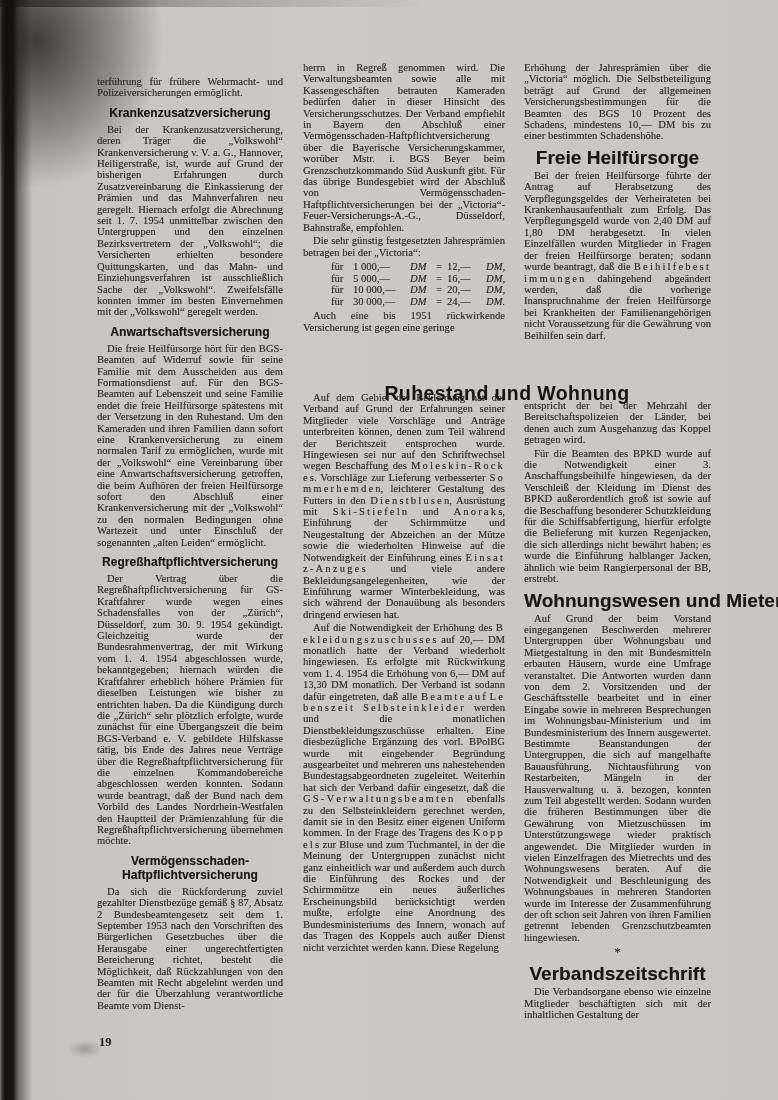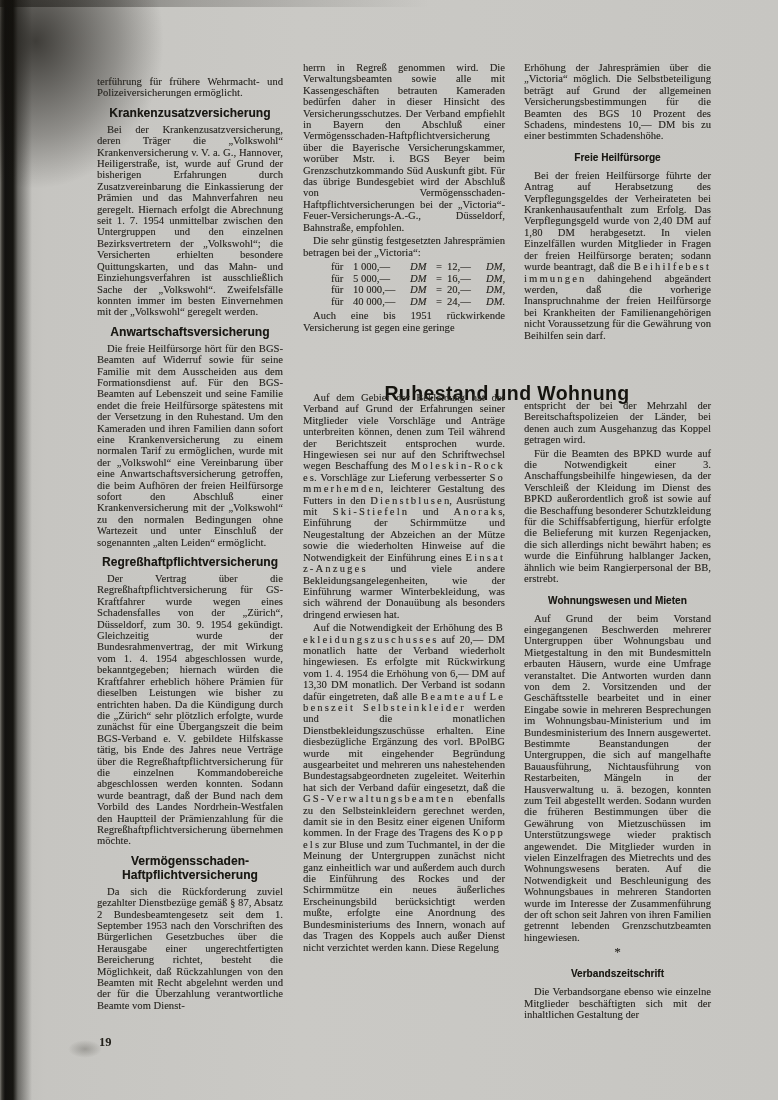--- a/index.html
+++ b/index.html
@@ -21,21 +21,21 @@
   
   .col{position:absolute;text-align:justify;font-size:10.5px;line-height:11.4px;
     letter-spacing:.05px;text-shadow:.2px .2px .3px rgba(45,43,38,.45);}
   .col p{margin:0 0 2px;text-indent:10px;hyphens:auto;}
   .col p.cont{text-indent:0;}
   .colhead{font-family:"Liberation Sans","DejaVu Sans",sans-serif;font-weight:700;
     font-size:12.5px;line-height:14px;text-align:center;margin:7px 0 4px;color:#191813;
     white-space:nowrap;transform:scaleX(.96);transform-origin:center;}
   .colhead.wrap{white-space:normal;}
   .subhead{font-family:"Liberation Sans","DejaVu Sans",sans-serif;font-weight:700;
-    font-size:10px;line-height:15px;text-align:center;margin:8px 0 5px;color:#191813;white-space:nowrap;}
+    font-size:19px;line-height:15px;text-align:center;margin:8px 0 5px;color:#191813;white-space:nowrap;}
   .bighead{position:absolute;left:303px;top:369px;width:408px;text-align:center;
     font-family:"Liberation Sans","DejaVu Sans",sans-serif;font-weight:700;font-size:19.5px;
     letter-spacing:.4px;color:#15140f;}
   
   .ptable{margin:3px 0 3px 12px;}
   .trow{display:grid;grid-template-columns:22px 52px 26px 16px 34px 34px;line-height:11.6px;margin-left:16px;}
   .c-amt,.c-prem{}
   .c-dm,.c-tail{padding-left:5px;font-style:italic;}
   .c-eq{text-align:center;}
   .star{text-align:center;font-size:13px;line-height:13px;margin:6px 0 2px;text-indent:0 !important;}
@@ -91,21 +91,21 @@
       <div class="trow">
         <span class="c-fuer">für</span>
         <span class="c-amt">10 000,—</span>
         <span class="c-dm">DM</span>
         <span class="c-eq">=</span>
         <span class="c-prem">20,—</span>
         <span class="c-tail">DM,</span>
       </div>
       <div class="trow">
         <span class="c-fuer">für</span>
-        <span class="c-amt">40 000,—</span>
+        <span class="c-amt">30 000,—</span>
         <span class="c-dm">DM</span>
         <span class="c-eq">=</span>
         <span class="c-prem">24,—</span>
         <span class="c-tail">DM.</span>
       </div>
     </div>
     <p>Auch eine bis 1951 rückwirkende Versicherung ist gegen eine geringe</p>
   </section>
 
   <section class="col col3t">

